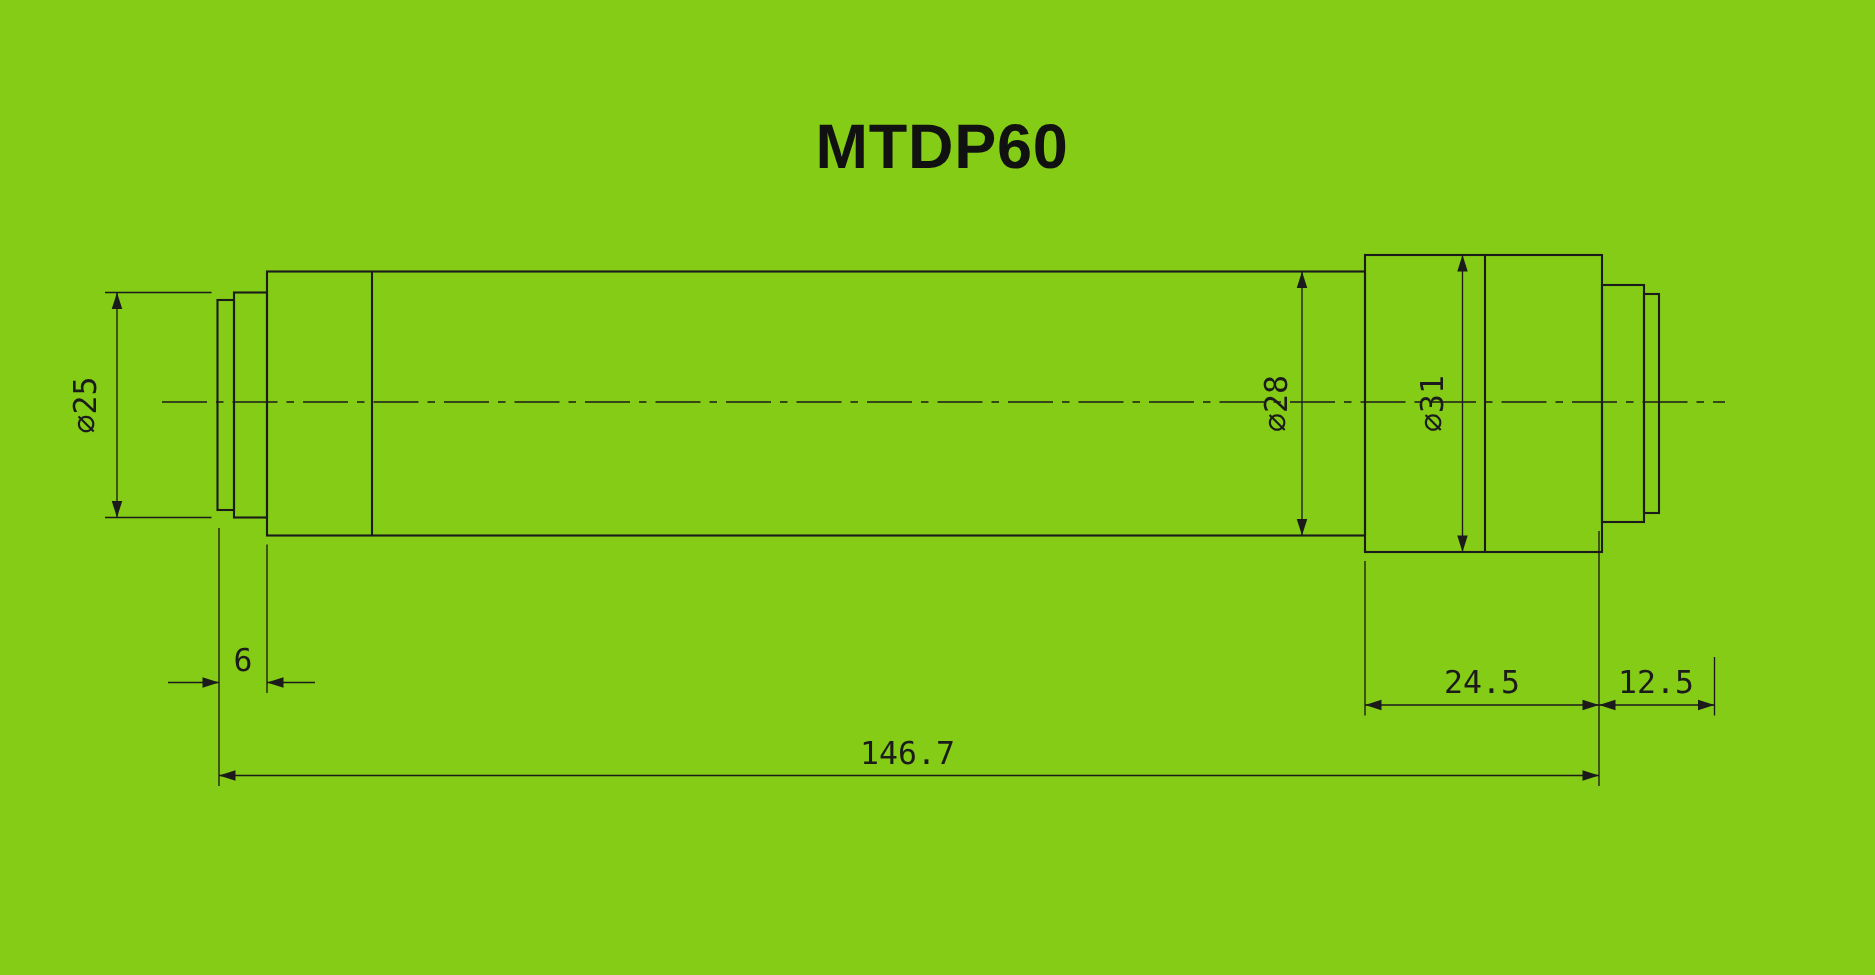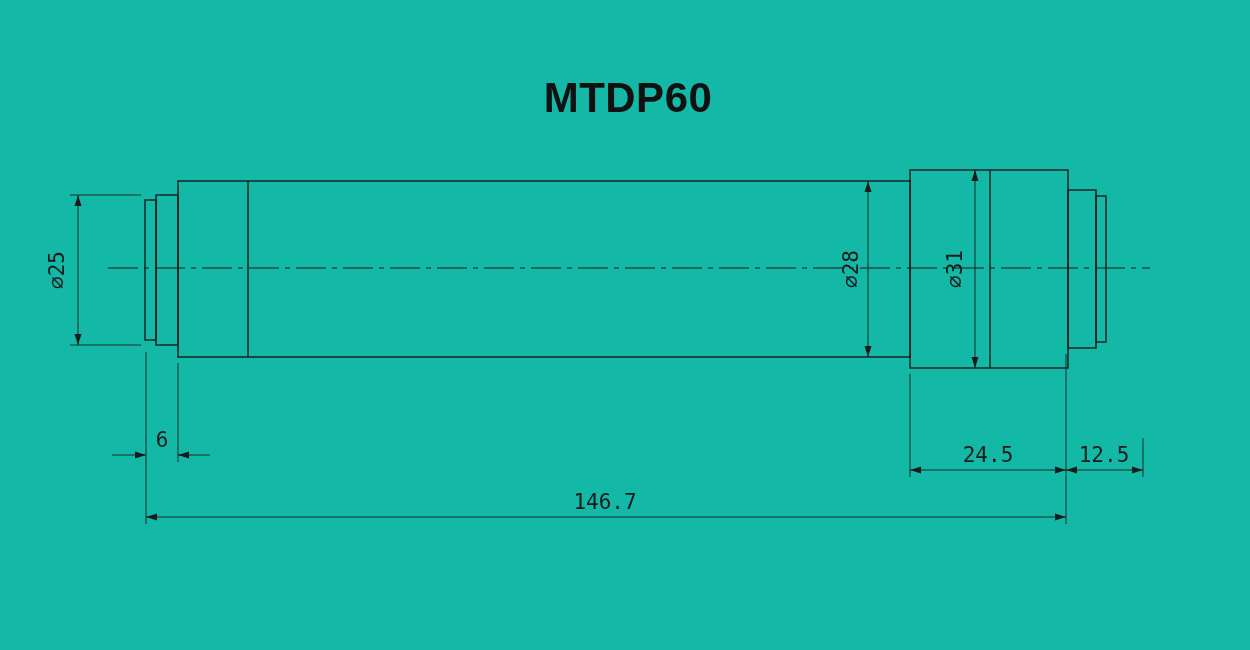--- a/index.html
+++ b/index.html
@@ -7,21 +7,21 @@
     padding: 0;
     background: #ffffff;
     width: 1250px;
     height: 650px;
     overflow: hidden;
   }
   .drawing-wrap {
     position: relative;
     width: 1250px;
     height: 650px;
-    background: #14b8a6;
+    background: #84cc16;
   }
   svg { display: block; }
   .outline {
     stroke: #1b1b1b;
     stroke-width: 1.4;
     fill: none;
   }
   .dimline {
     stroke: #1b1b1b;
     stroke-width: 0.9;

